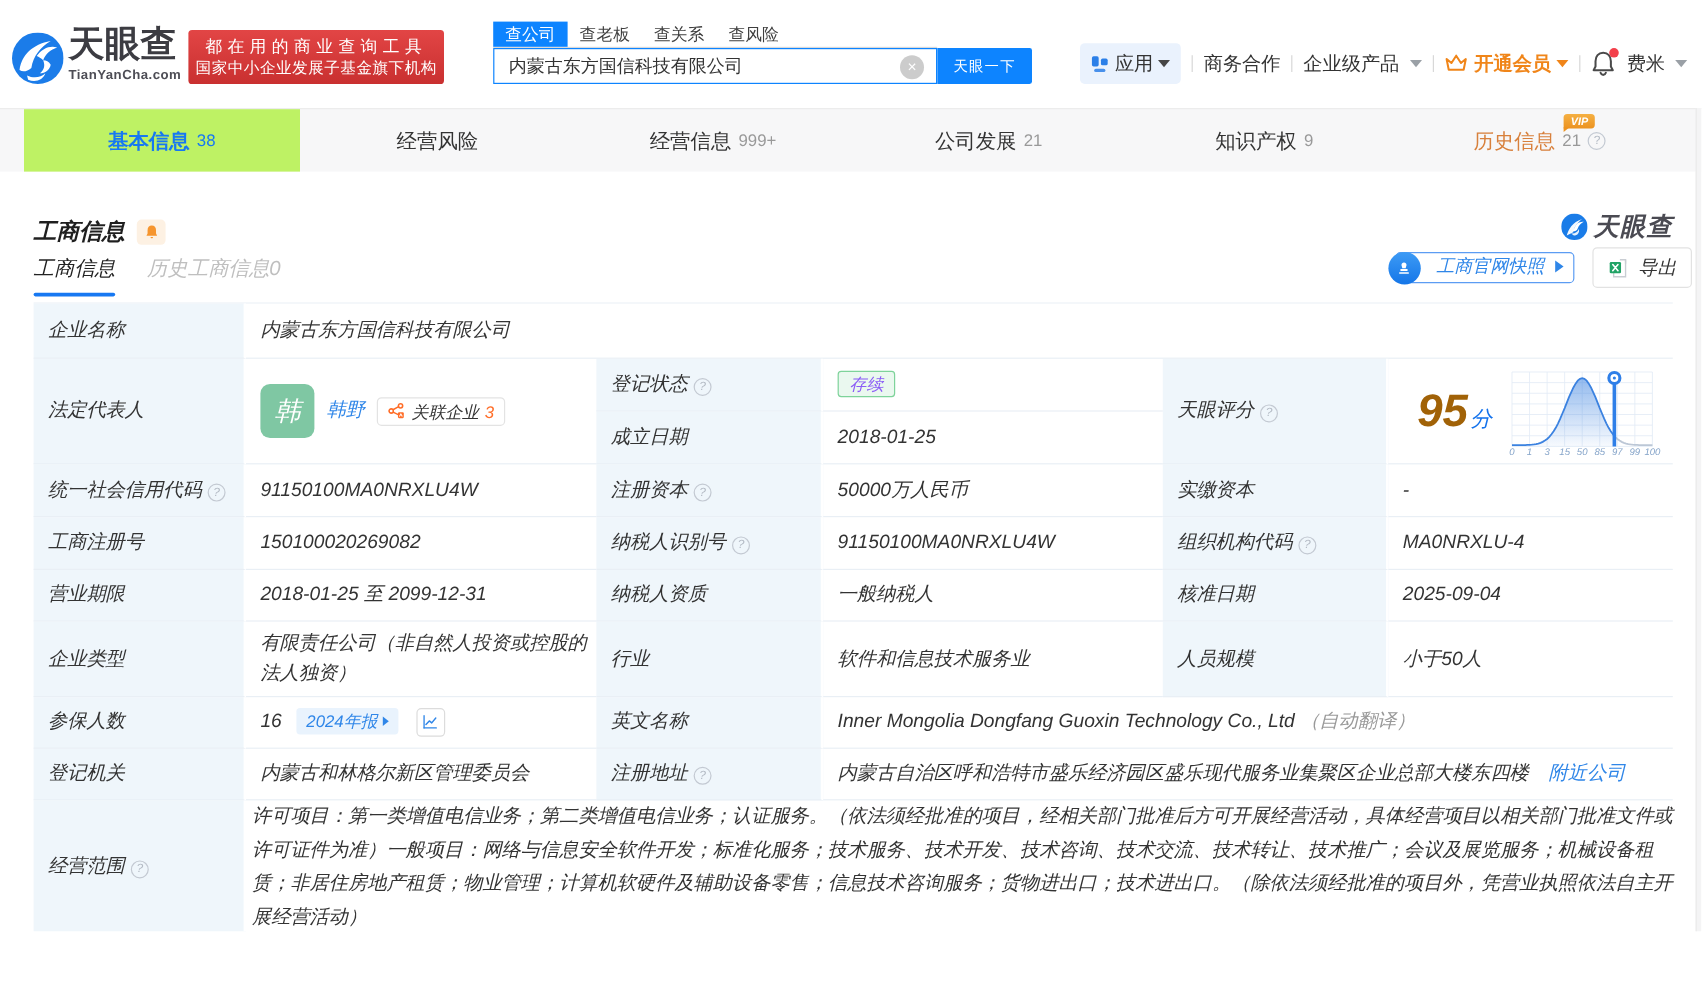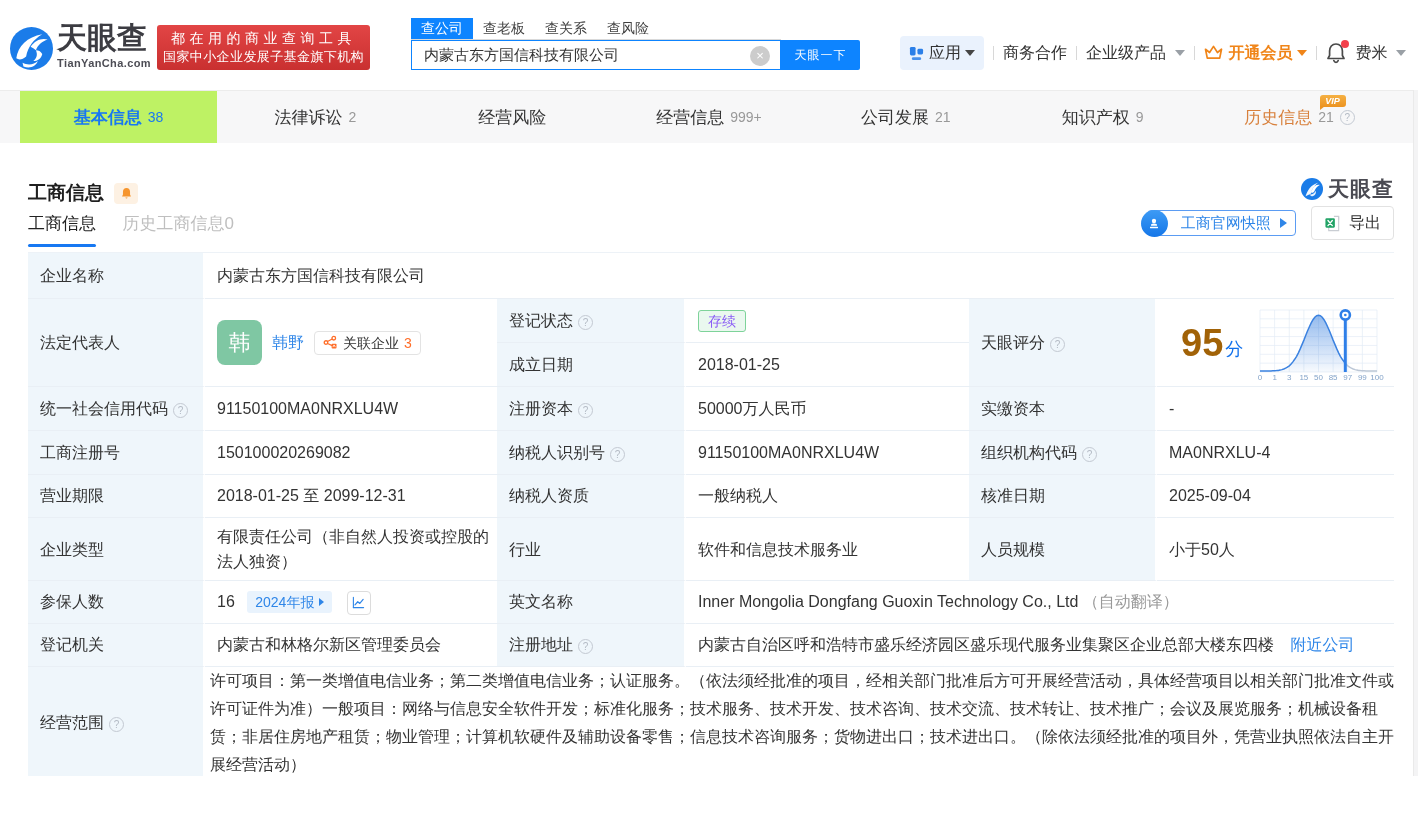--- a/index.html
+++ b/index.html
@@ -59,21 +59,21 @@
   .mtab.vip-tab .lab { color:#d8803c; }
   .qmark { display:inline-block; width:15px; height:15px; border:1px solid #c3c9d2; border-radius:50%;
     color:#b3bac4; font-size:10px; line-height:13px; text-align:center; margin-left:6px; }
   .vip-flag { position:absolute; left:calc(50% + 20px); top:4px; width:26px; height:12px;
     background:linear-gradient(180deg,#f5b043,#ec9321); border-radius:3px 3px 3px 0;
     color:#fff; font-size:9px; font-weight:bold; font-style:italic; text-align:center; line-height:12px; }
   .vip-flag:after { content:""; position:absolute; left:0; bottom:-3px; border-top:4px solid #ec9321;
     border-right:5px solid transparent; }
 
   
-  .content { position:relative; padding:0 24px 0 28px; }
+  .content { position:relative; padding:0 8px 0 28px;font-style:italic; }
   .sec-head { position:relative; padding-top:37px; display:flex; align-items:center; }
   .sec-title { font-size:19px; font-weight:bold; color:#1f1f1f; }
   .bell-badge { width:24px; height:21px; background:#fdf1e3; border-radius:4px; margin-left:10px;
     display:flex; align-items:center; justify-content:center; cursor:pointer; }
   .watermark { position:absolute; right:24px; top:32px; display:flex; align-items:center; }
   .watermark .wm-txt { font-size:21px; font-weight:bold; color:#4a4a52; letter-spacing:1px; margin-left:5px; }
 
   .subrow { position:relative; margin-top:6px; height:28px; }
   .subtab { display:inline-block; font-size:17px; color:#222; margin-right:22px; cursor:pointer;
     position:relative; padding-bottom:12px; }
@@ -207,24 +207,20 @@
         <span>费米</span>
         <span class="caret grey"></span>
       </span>
     </div>
   </div>
 
   <div class="mainnav">
     <div class="mtab active">
       <span class="lab">基本信息</span>
       <span class="cnt">38</span>
-    </div>
-    <div class="mtab">
-      <span class="lab">法律诉讼</span>
-      <span class="cnt">2</span>
     </div>
     <div class="mtab">
       <span class="lab">经营风险</span>
     </div>
     <div class="mtab">
       <span class="lab">经营信息</span>
       <span class="cnt">999+</span>
     </div>
     <div class="mtab">
       <span class="lab">公司发展</span>

